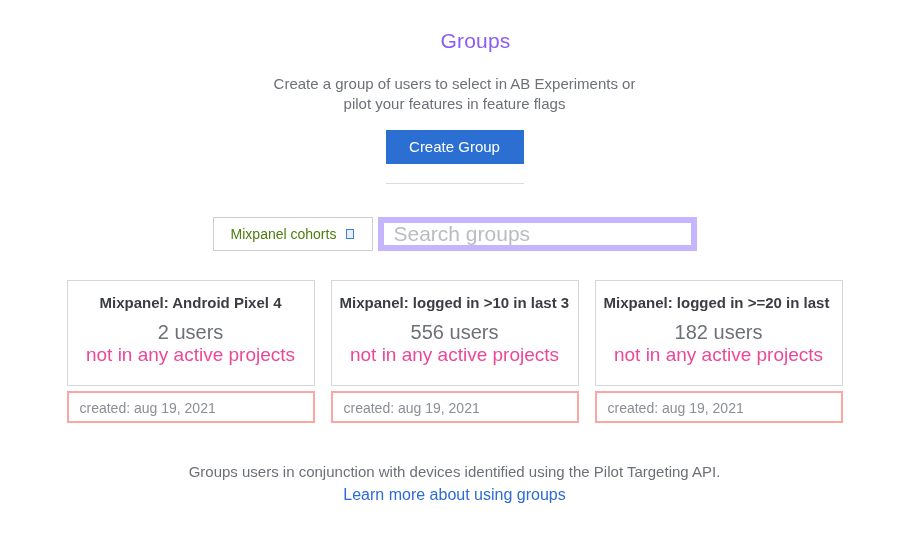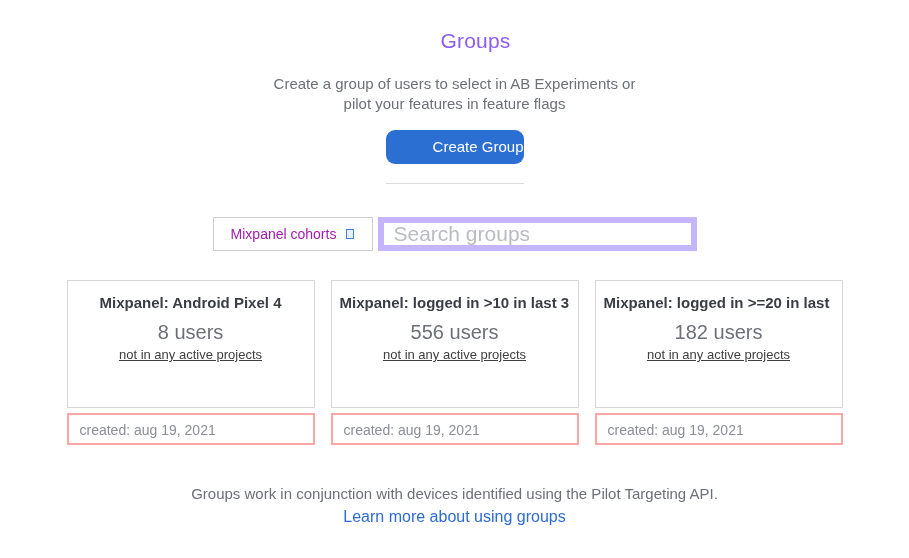--- a/index.html
+++ b/index.html
@@ -20,72 +20,72 @@
   .subtitle {
     margin-top: 18px; font-size: 15px; color: #6d7077;
     line-height: 20px; font-weight: 400;
   }
   .btn-row { margin-top: 16px; }
   .create-btn {
     display: inline-block; border: none; cursor: pointer;
     background: #2b6fd2; color: #ffffff;
     font-family: inherit; font-size: 15px;
     width: 138px; height: 34px; line-height: 34px;
-    border-radius: 9px; text-align: right;
+    border-radius: 0; text-align: center;
   }
   .divider {
     width: 138px; margin: 19px auto 0;
     border-top: 1px solid #dcdcde; height: 0;
   }
 
   
   .filters {
     margin-top: 33px;
     display: flex; justify-content: center; align-items: center; gap: 5px;
   }
   .source-dropdown {
     width: 160px; height: 34px;
     border: 1px solid #cdced2; background: #fff;
     display: flex; align-items: center; justify-content: center; gap: 10px;
     cursor: pointer;
   }
-  .source-dropdown-label { font-size: 14px; color: #a21caf; }
+  .source-dropdown-label { font-size: 14px; color: #4d7c0f; }
   .square-icon {
     display: inline-block; width: 8px; height: 10px;
     border: 1px solid #3c7fe0; background: #e8f0fc;
   }
   .search-box { width: 319px; height: 34px; }
   .search-input {
     width: 100%; height: 100%;
     border: 6px solid #c4b5fd; outline: none;
     font-family: inherit; font-size: 21px; color: #a21caf;
     padding: 0 10px; background: #fff;
   }
   .search-input::placeholder { color: #b9bcc3; opacity: 1; }
 
   
   .cards {
     margin-top: 29px;
     display: flex; justify-content: center; gap: 16px;
   }
   .card { width: 248px; cursor: pointer; }
   .card-body {
-    border: 1px solid #d5d6d9; height: 128px;
+    border: 1px solid #d5d6d9; height: 106px;
     text-align: center; padding: 13px 8px 0; background: #fff;
   }
   .card-title {
     font-size: 15px; font-weight: 700; color: #3a3d44;
     line-height: 17px; white-space: nowrap; overflow: hidden;
   }
   .card-users {
     margin-top: 9px; font-size: 20px; font-weight: 400;
     color: #6d7077; line-height: 24px;
   }
   .card-note {
-    margin-top: 3px; font-size: 13px; color: #404040; line-height: 16px; text-decoration: underline;
+    margin-top: 3px; font-size: 19px; color: #ec4899; line-height: 16px;
   }
   .card-footer {
     margin-top: 5px; border: 2px solid #fca5a5; background: #fff;
     height: 32px; line-height: 30px; padding: 0 11px;
     font-size: 14px; color: #8b8e95; text-align: left;
     white-space: nowrap; overflow: hidden;
   }
 
   
   .footer { text-align: center; }
@@ -119,21 +119,21 @@
     <div class="search-box">
       <input class="search-input" type="text" placeholder="Search groups" style="">
     </div>
   </div>
 
   <div class="cards">
 
     <div class="card">
       <div class="card-body">
         <div class="card-title">Mixpanel: Android Pixel 4</div>
-        <div class="card-users">8 users</div>
+        <div class="card-users">2 users</div>
         <div class="card-note">not in any active projects</div>
       </div>
       <div class="card-footer">created: aug 19, 2021</div>
     </div>
 
     <div class="card">
       <div class="card-body">
         <div class="card-title">Mixpanel: logged in &gt;10 in last 30 ...</div>
         <div class="card-users">556 users</div>
         <div class="card-note">not in any active projects</div>
@@ -146,19 +146,19 @@
         <div class="card-title">Mixpanel: logged in &gt;=20 in last 30...</div>
         <div class="card-users">182 users</div>
         <div class="card-note">not in any active projects</div>
       </div>
       <div class="card-footer">created: aug 19, 2021</div>
     </div>
 
   </div>
 
   <div class="footer">
-    <p class="footer-info">Groups work in conjunction with devices identified using the Pilot Targeting API.</p>
+    <p class="footer-info">Groups users in conjunction with devices identified using the Pilot Targeting API.</p>
     <div class="footer-link-row">
       <a class="footer-link">Learn more about using groups</a>
     </div>
   </div>
 
 </div>
 
 </body></html>

